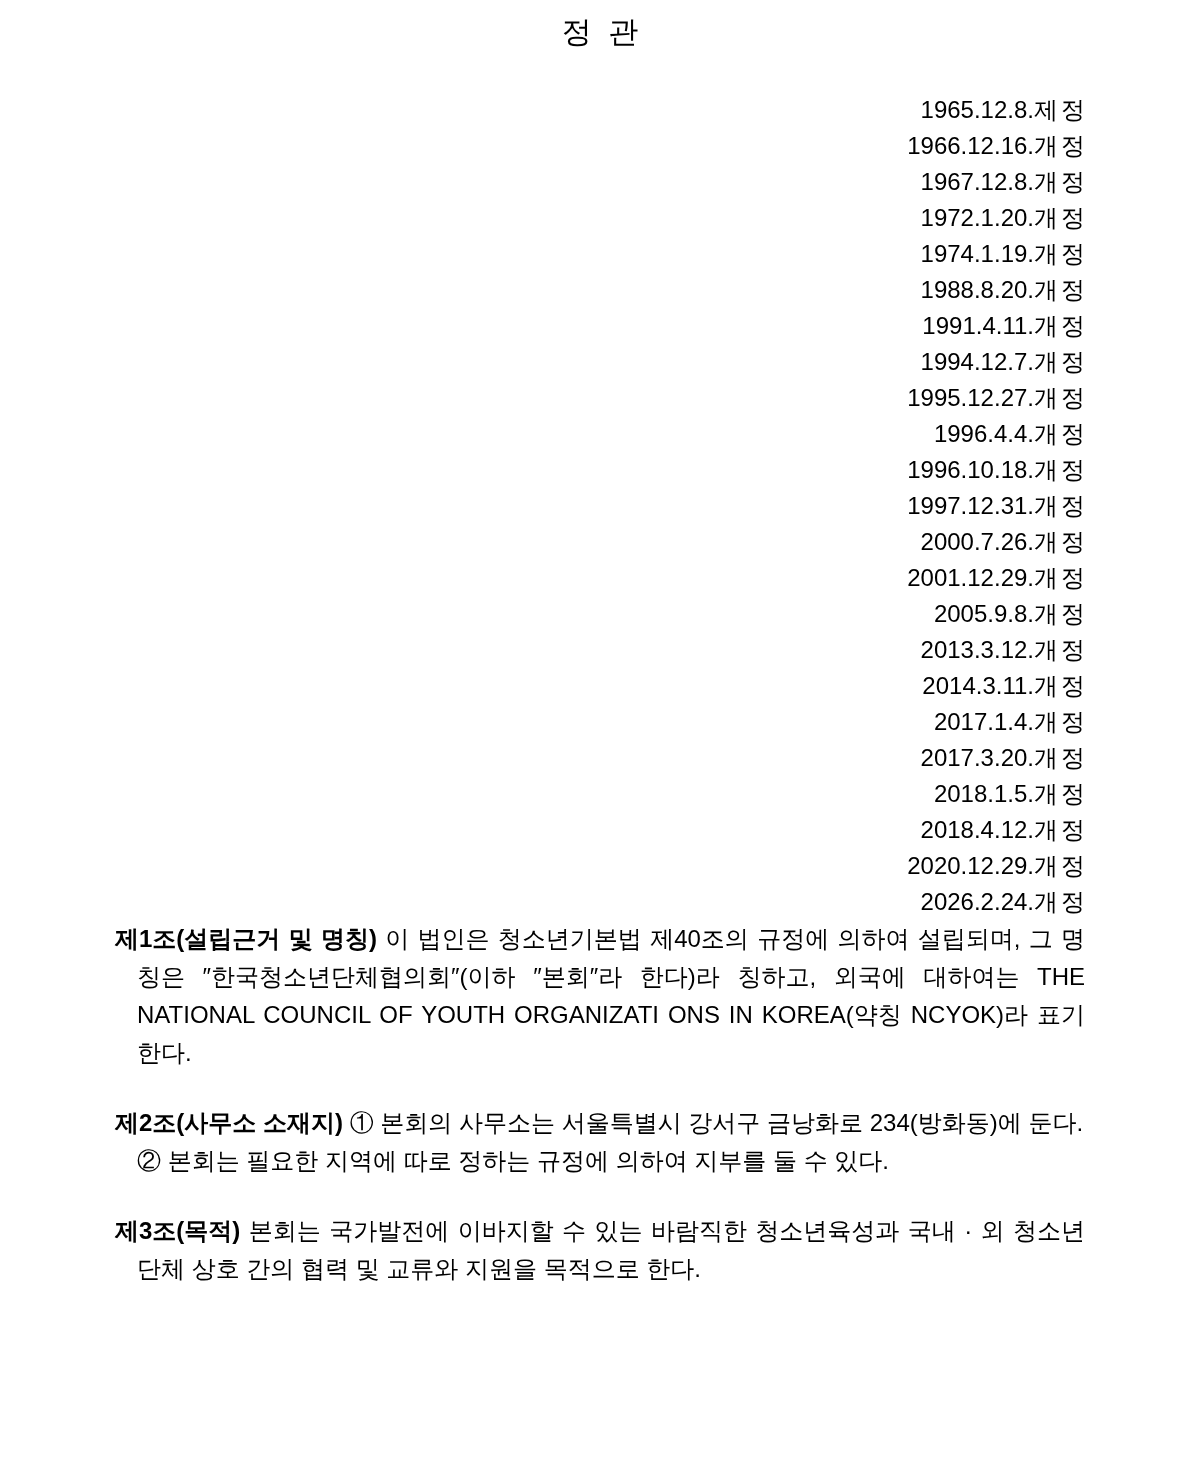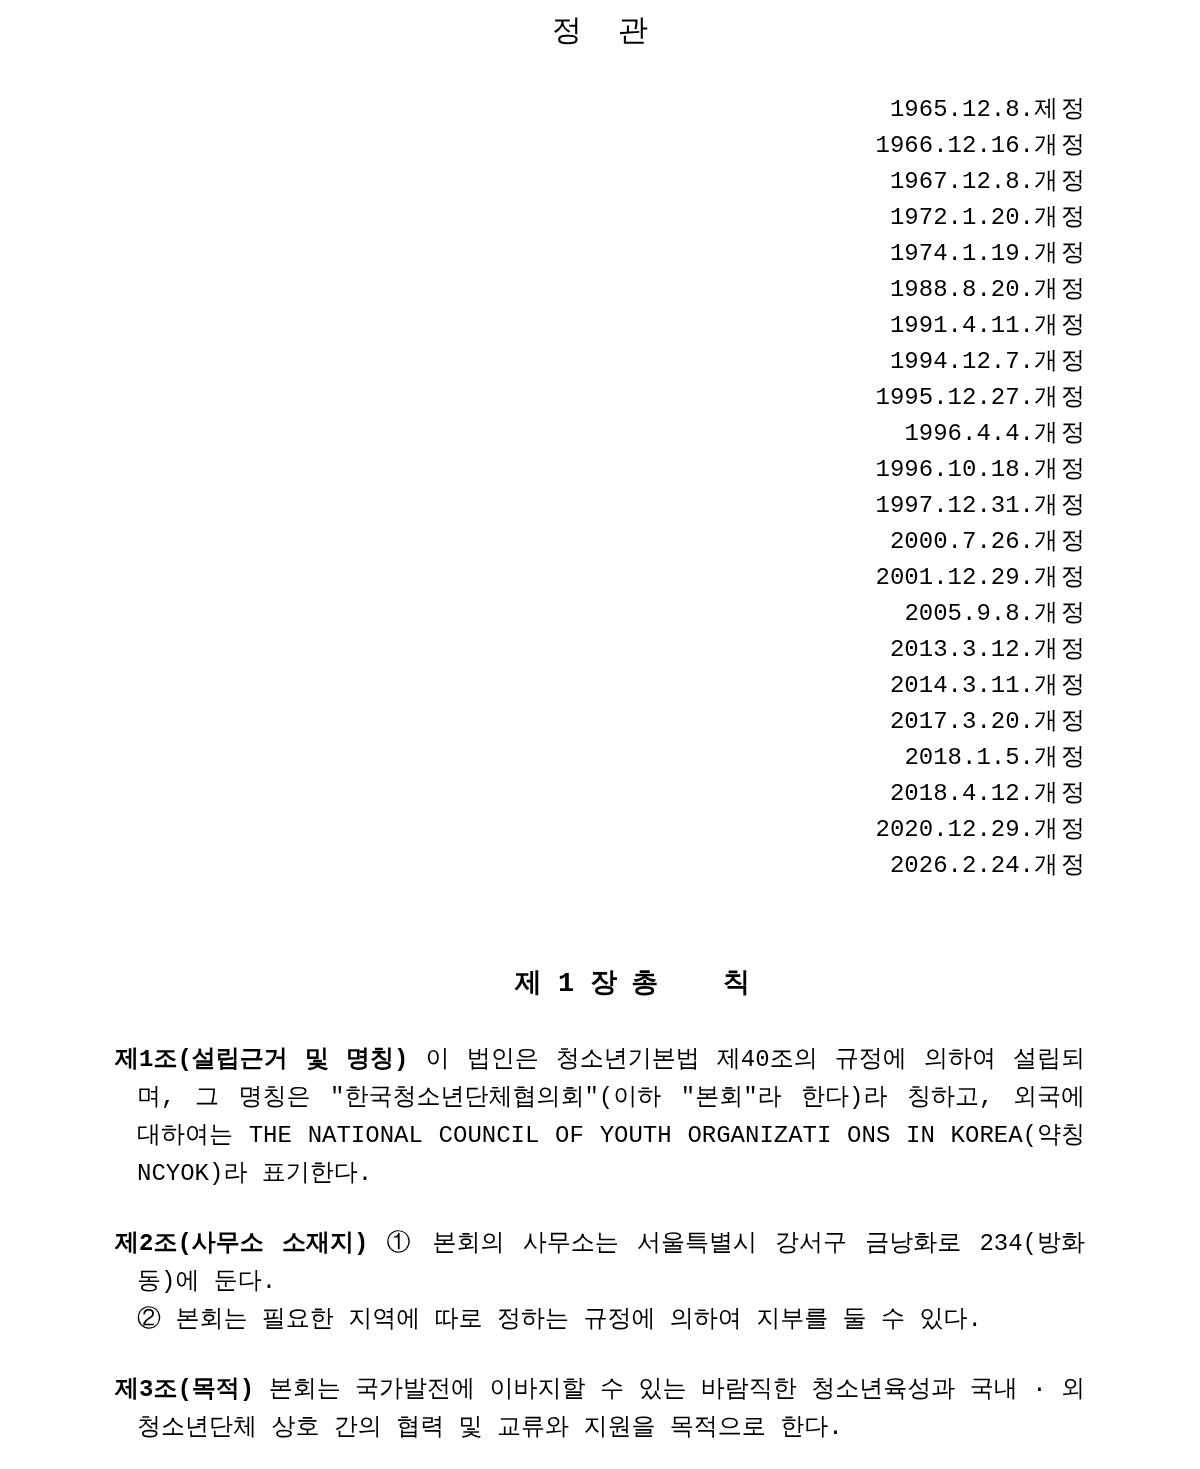--- a/index.html
+++ b/index.html
@@ -8,21 +8,21 @@
     background: #ffffff;
   }
   .page {
     position: relative;
     width: 1200px;
     height: 1469px;
     box-sizing: border-box;
     padding: 14px 115px 0 115px;
     background: #ffffff;
     color: #000000;
-    font-family: Liberation Mono, monospace;
+    font-family: Liberation Sans, sans-serif;
     overflow: hidden;
   }
   .doc-title {
     margin: 0;
     font-size: 30px;
     font-weight: normal;
     line-height: 36px;
     text-align: center;
     white-space: pre;
   }
@@ -91,30 +91,28 @@
       <div class="revision-line"><span>1994.12.7.</span><span class="rev-label">개정</span></div>
       <div class="revision-line"><span>1995.12.27.</span><span class="rev-label">개정</span></div>
       <div class="revision-line"><span>1996.4.4.</span><span class="rev-label">개정</span></div>
       <div class="revision-line"><span>1996.10.18.</span><span class="rev-label">개정</span></div>
       <div class="revision-line"><span>1997.12.31.</span><span class="rev-label">개정</span></div>
       <div class="revision-line"><span>2000.7.26.</span><span class="rev-label">개정</span></div>
       <div class="revision-line"><span>2001.12.29.</span><span class="rev-label">개정</span></div>
       <div class="revision-line"><span>2005.9.8.</span><span class="rev-label">개정</span></div>
       <div class="revision-line"><span>2013.3.12.</span><span class="rev-label">개정</span></div>
       <div class="revision-line"><span>2014.3.11.</span><span class="rev-label">개정</span></div>
+      <div class="revision-line"><span>2017.1.4.</span><span class="rev-label">개정</span></div>
       <div class="revision-line"><span>2017.3.20.</span><span class="rev-label">개정</span></div>
       <div class="revision-line"><span>2018.1.5.</span><span class="rev-label">개정</span></div>
       <div class="revision-line"><span>2018.4.12.</span><span class="rev-label">개정</span></div>
       <div class="revision-line"><span>2020.12.29.</span><span class="rev-label">개정</span></div>
       <div class="revision-line"><span>2026.2.24.</span><span class="rev-label">개정</span></div>
     </div>
 
-  <h2 class="chapter">
-    <span class="chapter-num">제 1 장</span><span>총    칙</span>
-  </h2>
 
   <div class="articles">
       <div class="article">
         <p class="clause first"><span class="article-label">제1조(설립근거 및 명칭)</span> <span>이 법인은 청소년기본법 제40조의 규정에 의하여 설립되며, 그 명칭은 ″한국청소년단체협의회″(이하 ″본회″라 한다)라 칭하고, 외국에 대하여는 THE NATIONAL COUNCIL OF YOUTH ORGANIZATI ONS IN KOREA(약칭 NCYOK)라 표기한다.</span></p>
       </div>
       <div class="article">
         <p class="clause first"><span class="article-label">제2조(사무소 소재지)</span> <span>① 본회의 사무소는 서울특별시 강서구 금낭화로 234(방화동)에 둔다.</span></p>
         <p class="clause"><span>② 본회는 필요한 지역에 따로 정하는 규정에 의하여 지부를 둘 수 있다.</span></p>
       </div>
       <div class="article">

